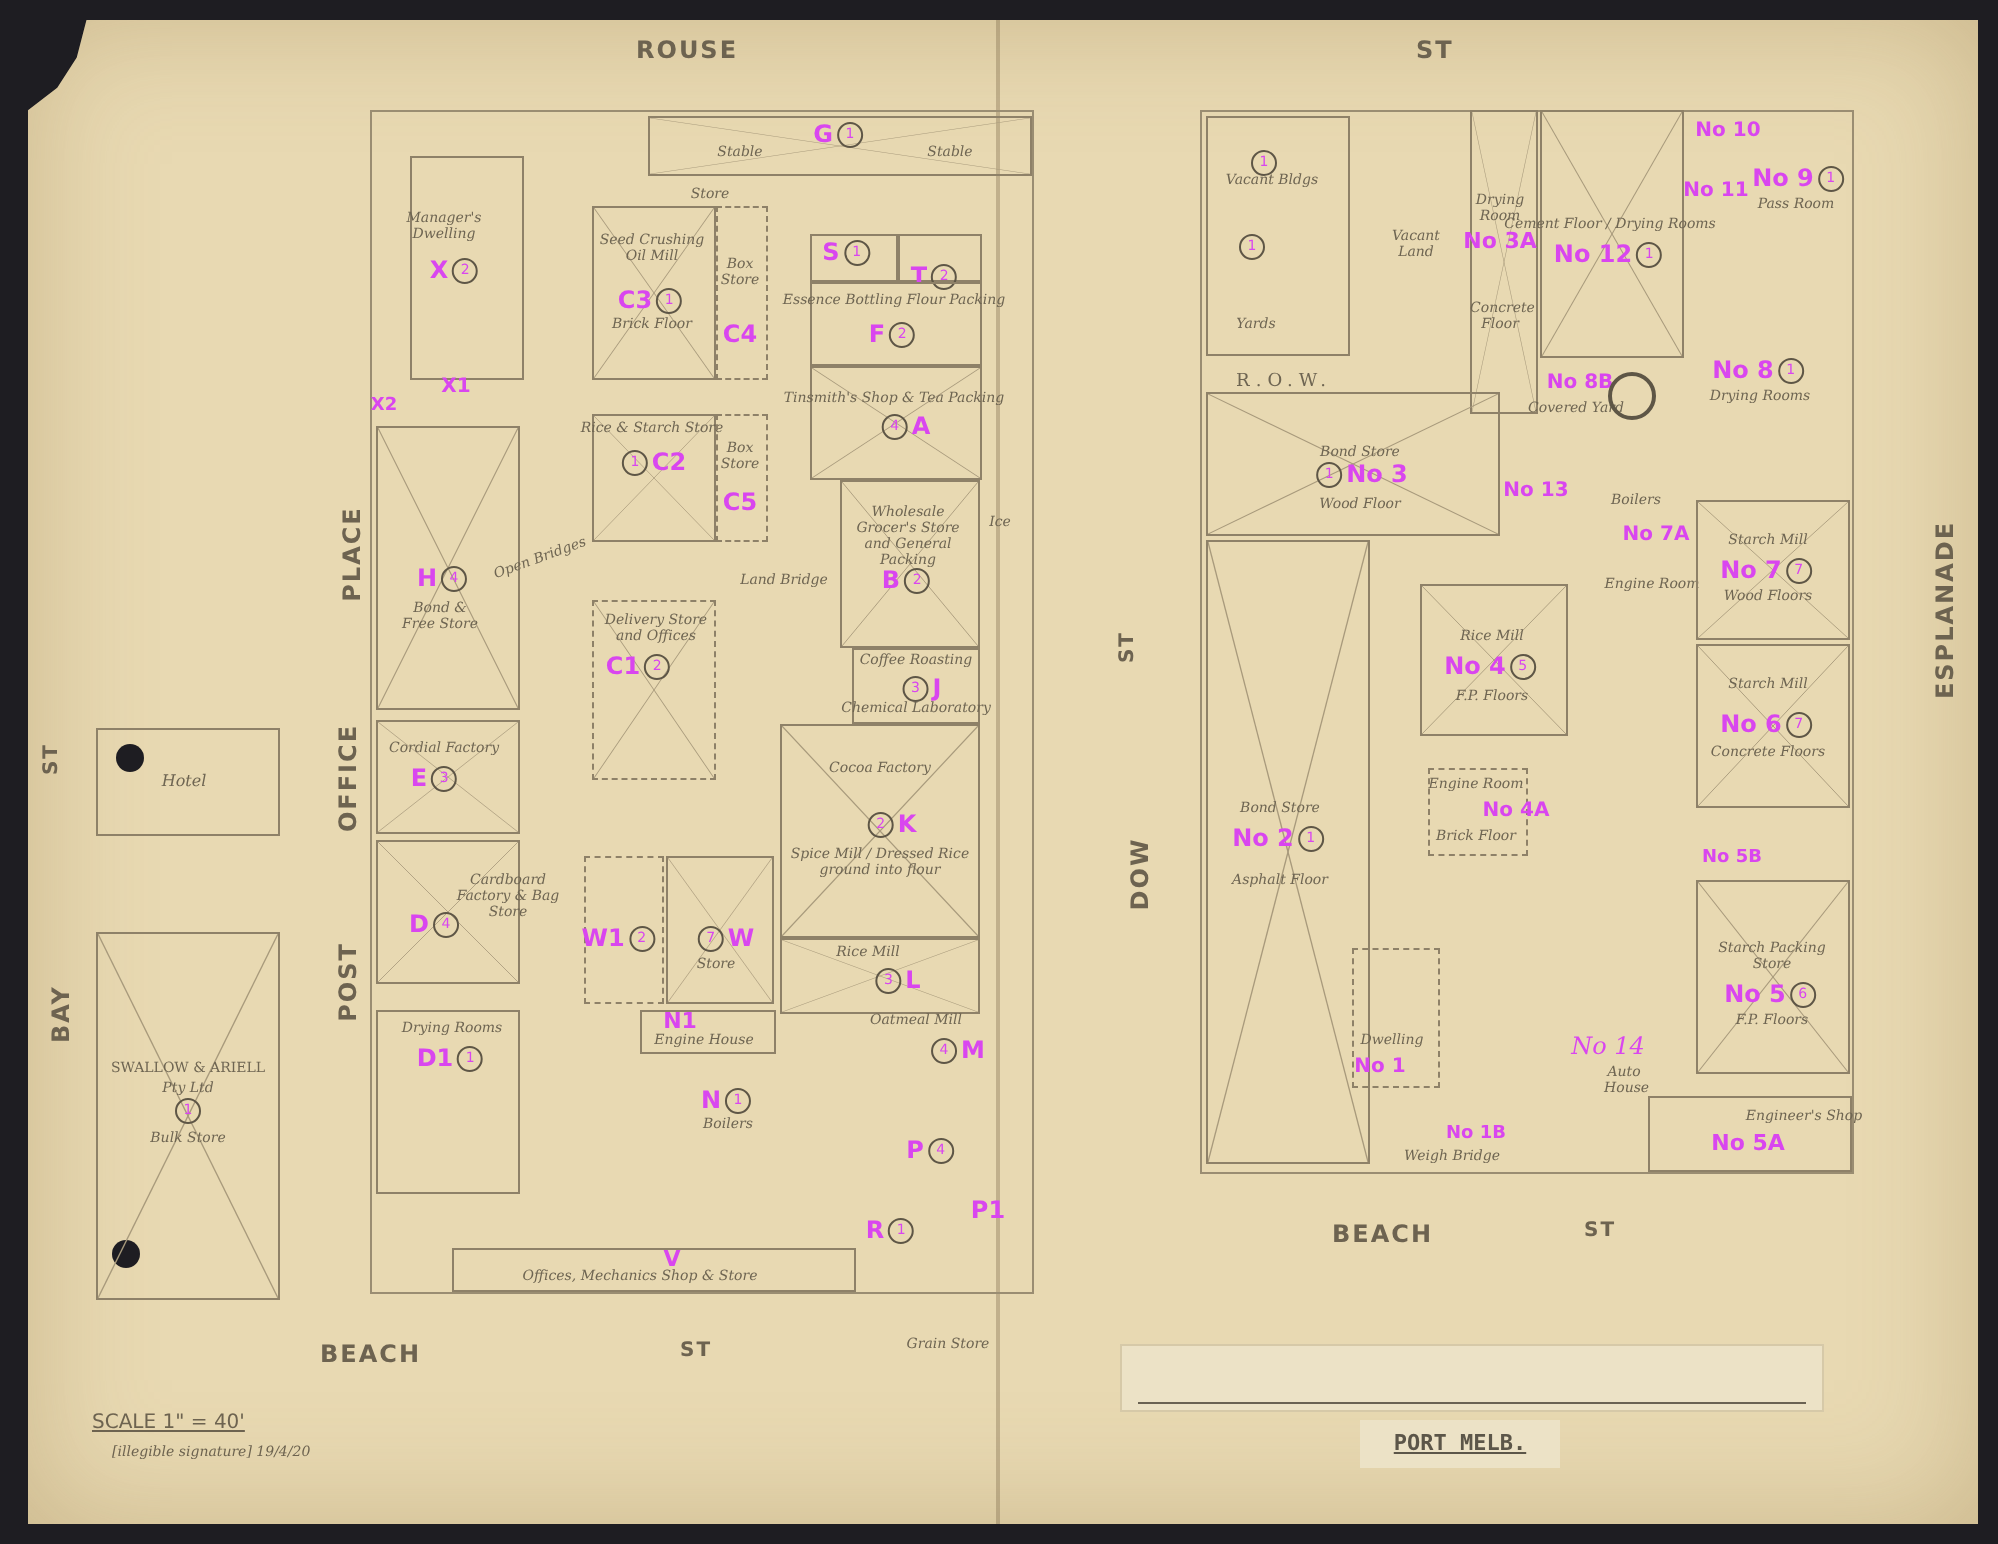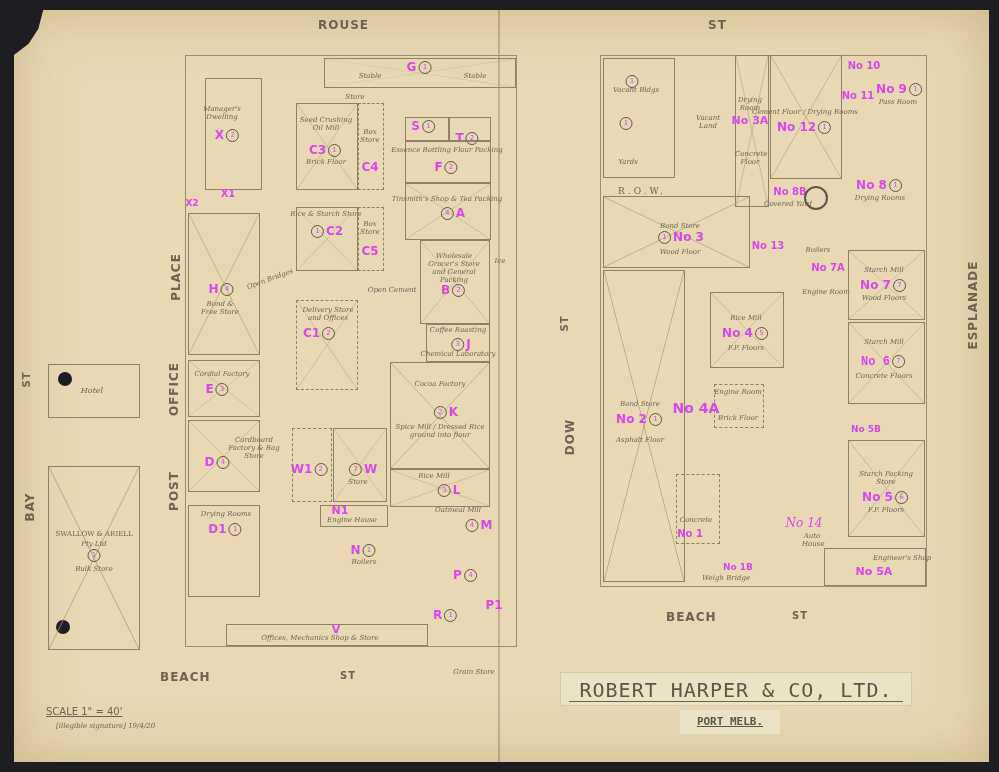--- a/index.html
+++ b/index.html
@@ -140,21 +140,21 @@
 <div class="bld dash" style="left:296px;top:300px;width:60px;height:88px;">
   <svg viewBox="0 0 100 100" preserveAspectRatio="none">
       <line x1="0" y1="0" x2="100" y2="100" stroke="#a89a7c" stroke-width="0.6"></line>
       <line x1="100" y1="0" x2="0" y2="100" stroke="#a89a7c" stroke-width="0.6"></line>
     </svg>
 </div>
 <div class="lbl" style="left:328px;top:306px;white-space:normal;width:55px;">Delivery Store and Offices</div>
 <div class="code" style="left:320px;top:326px;"><span>C1</span><span class="floors">2</span></div>
 
 <div class="lbl" style="left:270px;top:275px;transform:translateX(-50%) rotate(-20deg);">Open Bridges</div>
-<div class="lbl" style="left:392px;top:286px;">Open Cement</div>
+<div class="lbl" style="left:392px;top:286px;">Land Bridge</div>
 <div class="lbl" style="left:500px;top:257px;">Ice</div>
 
 <div class="bld" style="left:188px;top:360px;width:70px;height:55px;">
   <svg viewBox="0 0 100 100" preserveAspectRatio="none">
       <line x1="0" y1="0" x2="100" y2="100" stroke="#a89a7c" stroke-width="0.6"></line>
       <line x1="100" y1="0" x2="0" y2="100" stroke="#a89a7c" stroke-width="0.6"></line>
     </svg>
 </div>
 <div class="lbl" style="left:222px;top:370px;">Cordial Factory</div>
 <div class="code" style="left:218px;top:382px;"><span>E</span><span class="floors">3</span></div>
@@ -313,68 +313,67 @@
 <div class="code" style="left:746px;top:326px;"><span>No 4</span><span class="floors">5</span></div>
 <div class="lbl" style="left:746px;top:344px;">F.P. Floors</div>
 
 <div class="bld" style="left:848px;top:322px;width:75px;height:80px;">
   <svg viewBox="0 0 100 100" preserveAspectRatio="none">
       <line x1="0" y1="0" x2="100" y2="100" stroke="#a89a7c" stroke-width="0.6"></line>
       <line x1="100" y1="0" x2="0" y2="100" stroke="#a89a7c" stroke-width="0.6"></line>
     </svg>
 </div>
 <div class="lbl" style="left:884px;top:338px;">Starch Mill</div>
-<div class="code" style="left:884px;top:355px;font-family:Liberation Mono, monospace;"><span>No 6</span><span class="floors">7</span></div>
+<div class="code" style="left:884px;top:355px;"><span>No 6</span><span class="floors">7</span></div>
 <div class="lbl" style="left:884px;top:372px;">Concrete Floors</div>
 
 <div class="bld" style="left:603px;top:270px;width:80px;height:310px;">
   <svg viewBox="0 0 100 100" preserveAspectRatio="none">
       <line x1="0" y1="0" x2="100" y2="100" stroke="#a89a7c" stroke-width="0.6"></line>
       <line x1="100" y1="0" x2="0" y2="100" stroke="#a89a7c" stroke-width="0.6"></line>
     </svg>
 </div>
 <div class="lbl" style="left:640px;top:400px;">Bond Store</div>
 <div class="code" style="left:640px;top:412px;"><span>No 2</span><span class="floors">1</span></div>
 <div class="lbl" style="left:640px;top:436px;">Asphalt Floor</div>
 
 <div class="bld dash" style="left:714px;top:384px;width:48px;height:42px;"></div>
 <div class="lbl" style="left:738px;top:388px;">Engine Room</div>
-<div class="code" style="left:696px;top:400px;font-size:14px;"><span>No 4A</span></div>
+<div class="code" style="left:758px;top:400px;font-size:10px;"><span>No 4A</span></div>
 <div class="lbl" style="left:738px;top:414px;">Brick Floor</div>
 
 <div class="code" style="left:866px;top:424px;font-size:9px;">No 5B</div>
 
 <div class="bld" style="left:848px;top:440px;width:75px;height:95px;">
   <svg viewBox="0 0 100 100" preserveAspectRatio="none">
       <line x1="0" y1="0" x2="100" y2="100" stroke="#a89a7c" stroke-width="0.6"></line>
       <line x1="100" y1="0" x2="0" y2="100" stroke="#a89a7c" stroke-width="0.6"></line>
     </svg>
 </div>
 <div class="lbl" style="left:886px;top:470px;white-space:normal;width:60px;">Starch Packing Store</div>
 <div class="code" style="left:886px;top:490px;"><span>No 5</span><span class="floors">6</span></div>
 <div class="lbl" style="left:886px;top:506px;">F.P. Floors</div>
 
 <div class="bld dash" style="left:676px;top:474px;width:42px;height:68px;"></div>
-<div class="lbl" style="left:696px;top:516px;">Concrete</div>
+<div class="lbl" style="left:696px;top:516px;">Dwelling</div>
 <div class="code" style="left:690px;top:528px;font-size:10px;">No 1</div>
 
 <div class="code" style="left:738px;top:562px;font-size:9px;">No 1B</div>
 <div class="lbl" style="left:726px;top:574px;">Weigh Bridge</div>
 
 <div class="code" style="left:804px;top:516px;font-weight:normal;font-family:'DejaVu Serif',serif;font-style:italic;text-align:center;">No 14</div>
 <div class="lbl" style="left:812px;top:532px;white-space:normal;width:20px;">Auto House</div>
 
 <div class="bld" style="left:824px;top:548px;width:100px;height:36px;"></div>
 <div class="lbl" style="left:874px;top:554px;margin-left:28px;">Engineer's Shop</div>
 <div class="code" style="left:874px;top:565px;font-size:11px;"><span>No 5A</span></div>
 
 <div class="lbl" style="left:818px;top:246px;">Boilers</div>
 
 <div id="title-box">
-  <div id="title">ROBERT HARPER &amp; CO, LTD.</div>
   <div id="title-ul"></div>
 </div>
 <div id="sub-box">
   <div id="subtitle">PORT MELB.</div>
 </div>
 
 <div id="scale">SCALE 1" = 40'</div>
 <div id="sig">[illegible signature] 19/4/20</div>
 
 </body></html>

